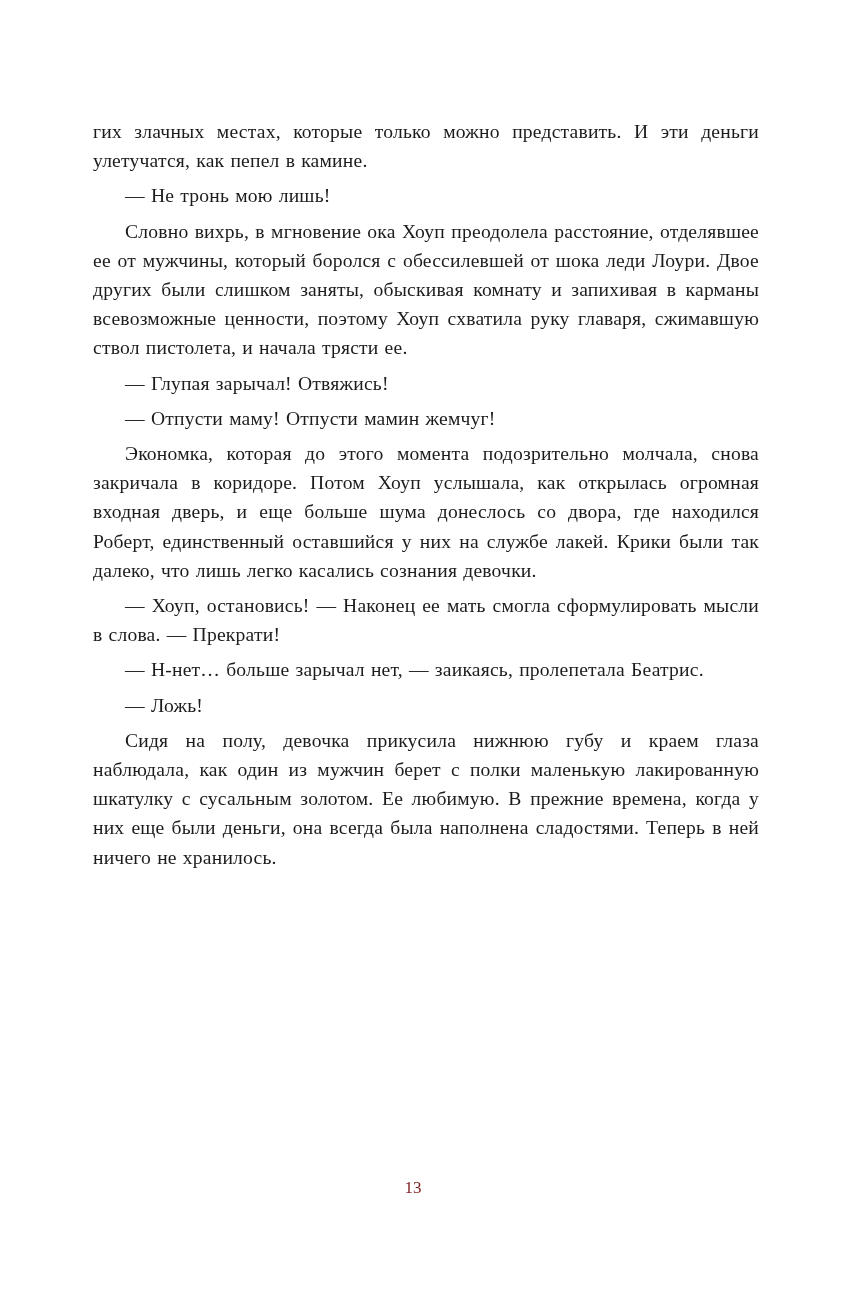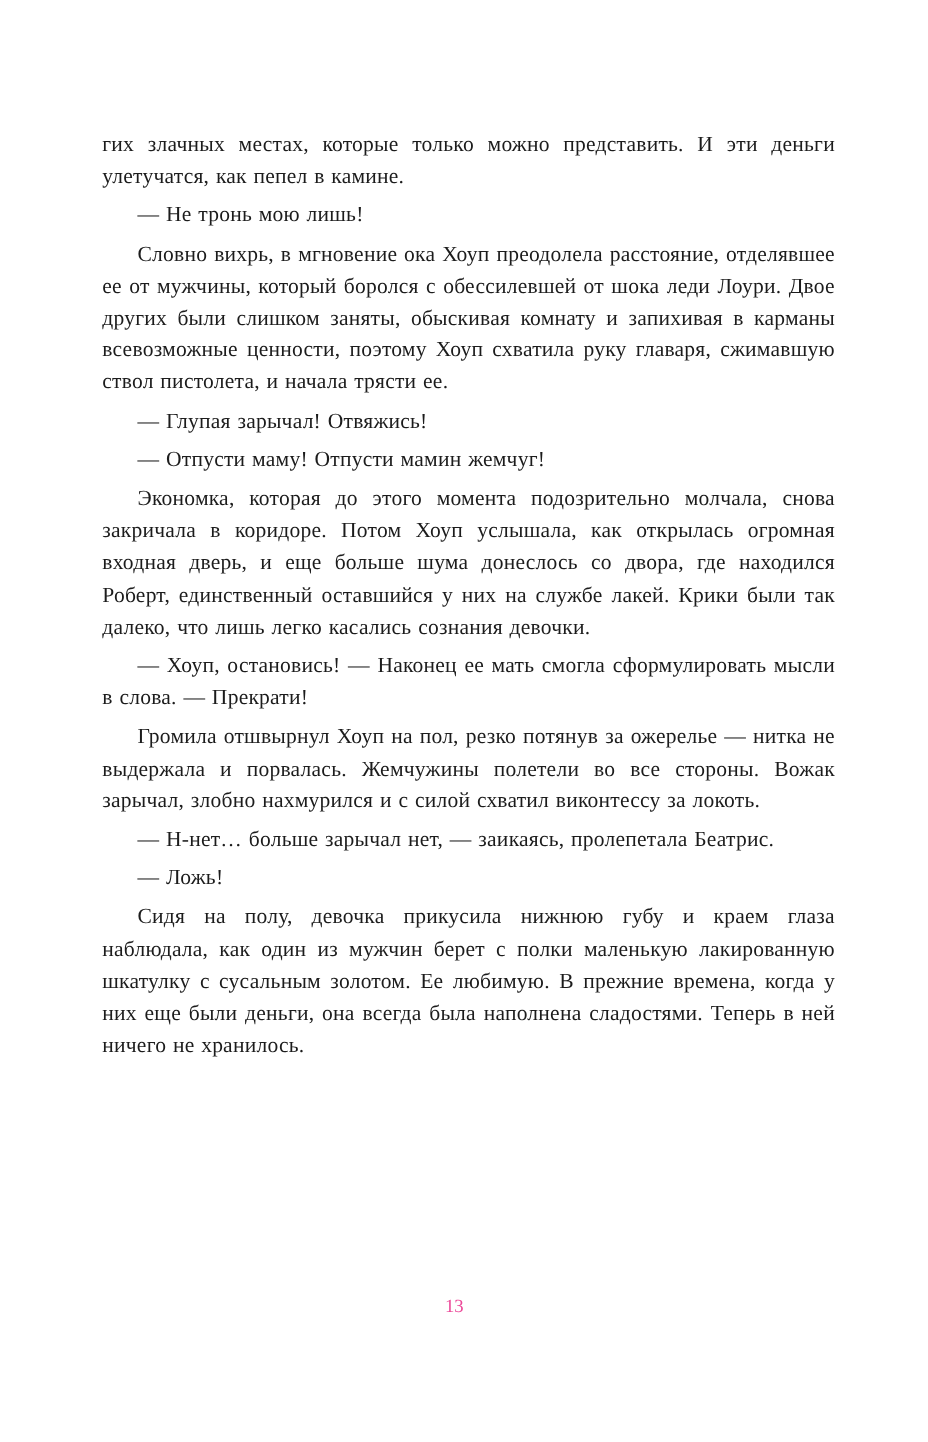--- a/index.html
+++ b/index.html
@@ -47,35 +47,34 @@
     text-indent: 32px;
   }
 
   .page-number {
     position: absolute;
     top: 1172px;
     left: 0;
     width: 820px;
     text-align: center;
     font-size: 17px;
-    color: #ec4899;
+    color: #7f1d1d;
   }
 </style>
 </head>
 <body>
 
 <div class="page">
   <div class="text-block" id="paragraphs-container">
       <p class="no-indent">гих злачных местах, которые только можно представить. И эти деньги улетучатся, как пепел в камине.</p>
       <p class="indent">— Не тронь мою лишь!</p>
       <p class="indent">Словно вихрь, в мгновение ока Хоуп преодолела расстояние, отделявшее ее от мужчины, который боролся с обессилевшей от шока леди Лоури. Двое других были слишком заняты, обыскивая комнату и запихивая в карманы всевозможные ценности, поэтому Хоуп схватила руку главаря, сжимавшую ствол пистолета, и начала трясти ее.</p>
       <p class="indent">— Глупая зарычал! Отвяжись!</p>
       <p class="indent">— Отпусти маму! Отпусти мамин жемчуг!</p>
       <p class="indent">Экономка, которая до этого момента подозрительно молчала, снова закричала в коридоре. Потом Хоуп услышала, как открылась огромная входная дверь, и еще больше шума донеслось со двора, где находился Роберт, единственный оставшийся у них на службе лакей. Крики были так далеко, что лишь легко касались сознания девочки.</p>
       <p class="indent">— Хоуп, остановись! — Наконец ее мать смогла сформулировать мысли в слова. — Прекрати!</p>
-      <p class="indent">Громила отшвырнул Хоуп на пол, резко потянув за ожерелье — нитка не выдержала и порвалась. Жемчужины полетели во все стороны. Вожак зарычал, злобно нахмурился и с силой схватил виконтессу за локоть.</p>
       <p class="indent">— Н-нет… больше зарычал нет, — заикаясь, пролепетала Беатрис.</p>
       <p class="indent">— Ложь!</p>
       <p class="indent">Сидя на полу, девочка прикусила нижнюю губу и краем глаза наблюдала, как один из мужчин берет с полки маленькую лакированную шкатулку с сусальным золотом. Ее любимую. В прежние времена, когда у них еще были деньги, она всегда была наполнена сладостями. Теперь в ней ничего не хранилось.</p>
     </div>
 
   <div class="page-number">13</div>
 </div>
 
 </body></html>

